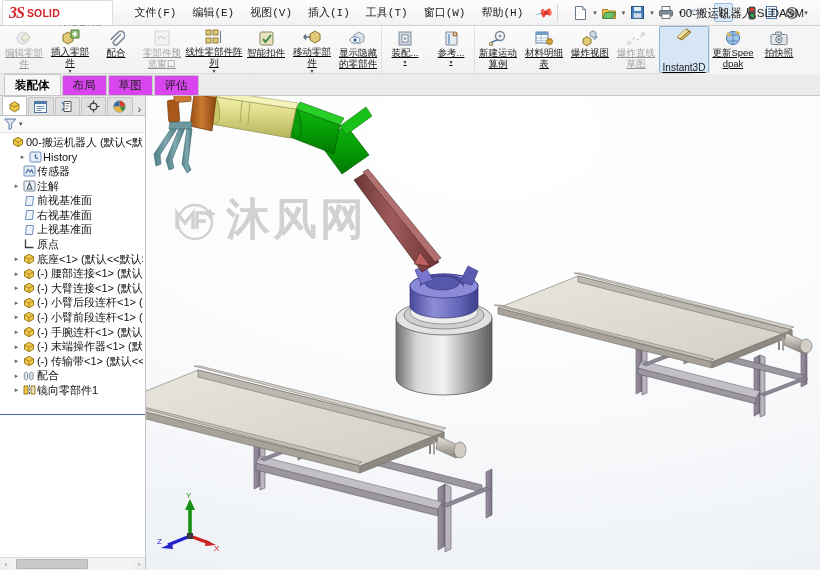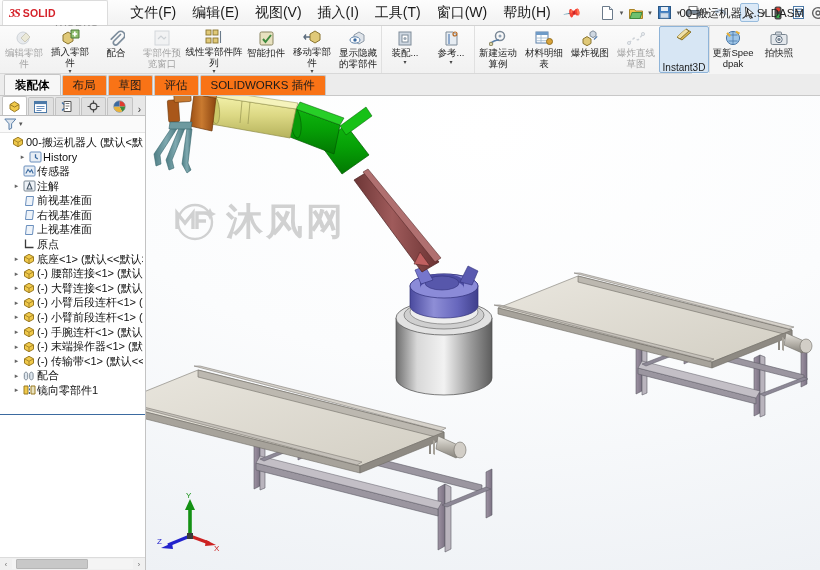--- a/index.html
+++ b/index.html
@@ -21,29 +21,29 @@
     border-bottom: 1px solid #d2d2d2;
     display: flex; align-items: center;
   }
   .sw-logo {
     display: flex; align-items: center; height: 25px;
     padding: 0 9px 0 6px; margin-left: 2px;
     background: #fff; border: 1px solid #dcdcdc; border-bottom: none;
     border-radius: 2px 2px 0 0;
   }
   .sw-logo .ds {
-    color: #d5222a; font-weight: bold; font-size: 12px;
+    color: #d5222a; font-weight: bold; font-size: 16px;
     font-style: italic; letter-spacing: -1px; margin-right: 3px;
     font-family: "Liberation Serif", serif;
   }
   .sw-logo .solid { color: #d5222a; font-weight: bold; font-size: 10.5px; letter-spacing: .2px; }
   .sw-logo .works { color: #8e8e8e; font-weight: normal; font-size: 11px; letter-spacing: .2px; margin-top: 32px; }
   .menu-items { display: flex; align-items: center; margin-left: 14px; }
   .menu-item {
-    padding: 3px 8px; color: #1b1b1b; font-size: 14px; white-space: nowrap; cursor: default;
+    padding: 3px 8px; color: #1b1b1b; font-size: 11px; white-space: nowrap; cursor: default; font-family: Liberation Mono, monospace;
   }
   .pin-icon { margin-left: 6px; color: #2c6fb5; font-size: 12px; transform: rotate(35deg); display:inline-block; }
   .menu-sep { width: 1px; height: 18px; background: #d6d6d6; margin: 0 5px; }
 
   .qa-tools { display: flex; align-items: center; margin-left: 8px; gap: 1px; }
   .qa-btn {
     width: 19px; height: 19px; display: flex; align-items: center; justify-content: center;
     border: 1px solid transparent; border-radius: 2px; cursor: default;
   }
   .qa-btn.active { background: #dbe9f7; border: 1px solid #98bcdd; }
@@ -51,21 +51,21 @@
   .doc-title {
     position: absolute; right: 16px; top: 6px;
     font-size: 11.5px; color: #222; white-space: nowrap;
   }
 
   
   .ribbon {
     position: absolute; top: 26px; left: 0; width: 692px; height: 48px;
     background: linear-gradient(#fbfbfb, #f1f1f1);
     border-bottom: 1px solid #d8d8d8;
-    display: flex; align-items: stretch; padding-left: 1px;
+    display: flex; align-items: stretch; padding-left: 1px; text-decoration: underline;
   }
   .rgroup { display: flex; align-items: stretch; }
   .rgroup + .rgroup { border-left: 1px solid #e0e0e0; }
   .rbtn {
     width: 46px; display: flex; flex-direction: column; align-items: center;
     justify-content: flex-start; padding-top: 2px; cursor: default;
     border: 1px solid transparent; border-radius: 2px; position: relative;
   }
   .rbtn.sel { background: #d7e6f4; border: 1px solid #8fb4d8; }
   .rbtn.disabled { opacity: .40; }
@@ -81,21 +81,21 @@
   .rbtn.inst .rlabel { font-size: 10px; word-break: normal; }
 
   
   .tabbar {
     position: absolute; top: 74px; left: 0; width: 820px; height: 22px;
     background: #ececec; border-bottom: 1px solid #c8c8c8;
     display: flex; align-items: flex-end; padding-left: 4px;
   }
   .tab {
     height: 20px; padding: 0 10px; display: flex; align-items: center;
-    font-size: 11.5px; color: #1b1b1b; background: #f97316;
+    font-size: 11.5px; color: #1b1b1b; background: #d946ef;
     border: 1px solid #c6c6c6; border-bottom: none; margin-right: 1px;
     border-radius: 2px 2px 0 0; cursor: default; white-space: nowrap;
   }
   .tab.active { background: #f7f7f7; color: #000; font-weight: bold; height: 21px; }
 
   
   .leftpanel {
     position: absolute; top: 96px; left: 0; width: 146px; height: 474px;
     background: #fff; border-right: 1px solid #c3c3c3;
     display: flex; flex-direction: column;
@@ -145,22 +145,22 @@
     background: radial-gradient(ellipse 150% 120% at 50% 8%, #ffffff 0%, #fbfcfd 40%, #e9edf2 100%);
     overflow: hidden;
   }
 
   .wm {
     position: absolute; left: 18px; top: 106px; width: 300px;
     opacity: .30; pointer-events: none; user-select: none; z-index: 12;
   }
   .wm .wmtop { display: flex; align-items: center; }
   .wm .wmtext {
-    font-size: 37px; font-weight: bold; color: #6d6d6d;
-    font-family: Liberation Sans, sans-serif; letter-spacing: 3px; line-height: 34px;
+    font-size: 44px; font-weight: bold; color: #6d6d6d;
+    font-family: Liberation Mono, monospace; letter-spacing: 3px; line-height: 34px;
   }
   .wm .wmurl {
     font-size: 16px; color: #6d6d6d; letter-spacing: 1px; margin-top: 1px; margin-left: 66px;
     font-family: "Liberation Serif", serif;
   }
   .triad { position: absolute; left: 10px; bottom: 18px; width: 70px; height: 60px; z-index: 20; }
 </style>
 </head>
 <body>
 
@@ -463,21 +463,20 @@
         <div class="rlabel">拍快照</div>
       </div>
     </div>
   </div>
 
   <div class="tabbar">
     <div class="tab active">装配体</div>
     <div class="tab">布局</div>
     <div class="tab">草图</div>
     <div class="tab">评估</div>
-    <div class="tab">SOLIDWORKS 插件</div>
   </div>
 
   <div class="leftpanel">
     <div class="ptabs">
       <div class="ptab active">
         <svg width="14" height="13" viewBox="0 0 14 13">
             <path d="M2 4.5l4.5-2.8L11 4.5v4.5l-4.5 2.8L2 9z" fill="#f0c94a" stroke="#9a7a22" stroke-width="1"></path>
             <path d="M2 4.5l4.5 2.6 4.5-2.6" fill="none" stroke="#9a7a22"></path>
           </svg>
       </div>

